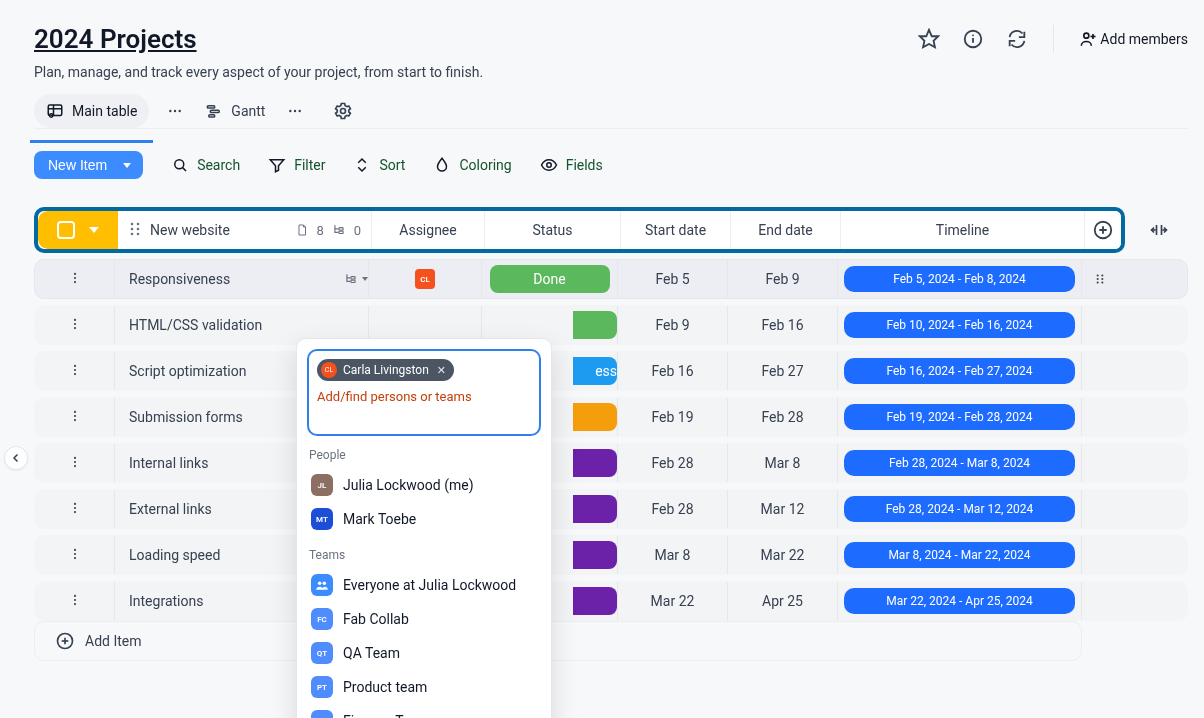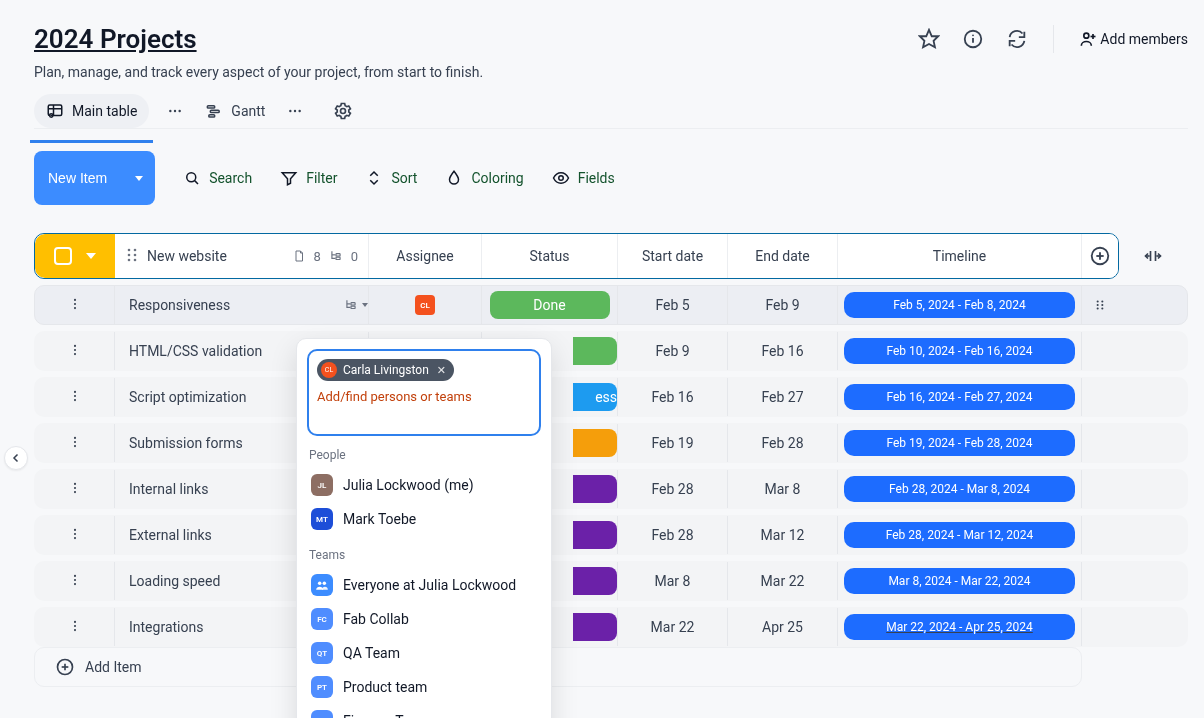--- a/index.html
+++ b/index.html
@@ -48,38 +48,38 @@
   }
   .tab-pill.active::after {
     content:""; position:absolute; left:-4px; right:-4px; bottom:-15px; height:3px; background:#2f80ed;
   }
   .tab-plain { display:flex; align-items:center; gap:8px; font-size:14px; color:#374151; cursor:pointer; padding:8px 4px;}
   .dots-btn { width:20px; height:20px; display:flex; align-items:center; justify-content:center; color:#374151; cursor:pointer;}
   .gear-btn { margin-left:10px; }
 
   .toolbar { display:flex; align-items:center; gap:28px; margin-top:22px; }
   .new-item {
-    background:#3c8cff; color:#fff; border-radius:8px; height:54px;
-    display:flex; align-items:center; gap:28px; padding:0 12px 0 14px;
+    background:#3c8cff; color:#fff; border-radius:8px; height:28px;
+    display:flex; align-items:center; gap:16px; padding:0 12px 0 14px;
     font-size:14px; cursor:pointer; border:none;
   }
   .new-item .caret { width:0;height:0;border-left:4px solid transparent;border-right:4px solid transparent;border-top:5px solid #fff;}
   .tool { display:flex; align-items:center; gap:8px; color:#14532d; font-size:14px; cursor:pointer;}
   .tool svg { color:#111827; }
 
   
   .sheet { margin-top:28px; }
   .thead, .trow {
     display:grid;
     grid-template-columns: 80px 254px 113px 136px 110px 110px 244px 36px;
     align-items:stretch;
     border-radius:10px;
     overflow:hidden;
   }
-  .thead { height:46px; background:#fff; border:1px solid #0369a1; }
+  .thead { height:46px; background:#fff; border:4px solid #0369a1; }
   .thead .cell { display:flex; align-items:center; justify-content:center; border-right:1px solid #eceef1; font-size:14px; color:#374151;}
   .thead .cell:last-child { border-right:none;}
   .th-yellow {
     background:#ffbf00; display:flex; align-items:center; justify-content:center; gap:14px;
     border-top-left-radius:10px; border-bottom-left-radius:10px; border-right:none;
   }
   .th-yellow .cbx {
     width:18px;height:18px;border:2px solid #fff;border-radius:4px;display:inline-block;
   }
   .th-yellow .chev { width:0;height:0;border-left:5px solid transparent;border-right:5px solid transparent;border-top:6px solid #fff;}
@@ -554,21 +554,21 @@
             <span class="name">Integrations</span>
           </div>
           <div class="cell assignee-cell"></div>
           <div class="cell" style="justify-content: flex-start; padding-left: 0px; overflow: hidden;">
             <div style="width: 100%; display: flex; justify-content: flex-end; overflow: hidden;">
               <span class="status-pill stub" style="background: rgb(107, 33, 168);"></span>
             </div>
           </div>
           <div class="cell">Mar 22</div>
           <div class="cell">Apr 25</div>
-          <div class="cell" style="padding: 0px 6px; text-decoration: underline;">
+          <div class="cell" style="padding: 0px 6px;">
             <span class="timeline-pill">Mar 22, 2024 - Apr 25, 2024</span>
           </div>
           <div class="cell drag-cell"></div>
         </div>
       </div>
 
     <div class="add-row">
       <svg width="20" height="20" viewBox="0 0 24 24" fill="none" stroke="currentColor" stroke-width="2">
           <circle cx="12" cy="12" r="9"></circle>
           <line x1="12" y1="8" x2="12" y2="16"></line>

